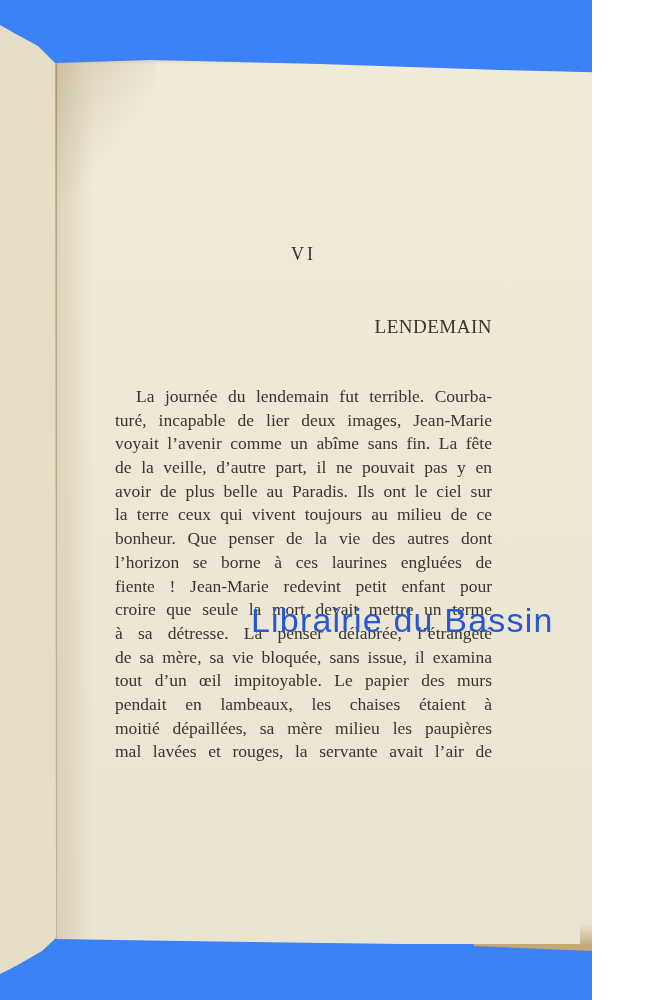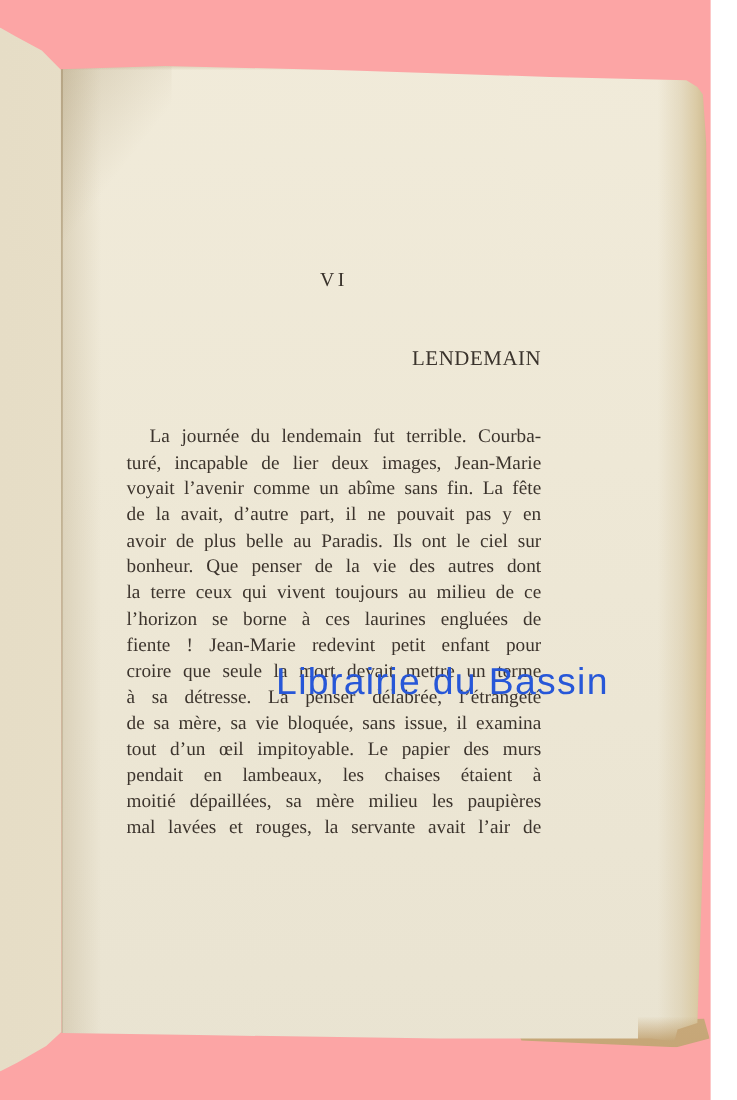--- a/index.html
+++ b/index.html
@@ -4,22 +4,22 @@
 <style>
   html, body { margin: 0; padding: 0; }
   body {
     width: 670px; height: 1000px;
     background: #ffffff;
     font-family: "Liberation Serif", serif;
     overflow: hidden;
   }
   .photo {
     position: relative;
-    width: 646px; height: 1000px;
-    background: #fca5a5;
+    width: 592px; height: 1000px;
+    background: #3b82f6;
     overflow: hidden;
   }
 
   
   .left-edge {
     position: absolute; inset: 0;
     clip-path: polygon(0 25px, 14px 33px, 38px 46px, 56px 64px,
                        56px 938px, 42px 951px, 16px 966px, 0 974px);
     background: linear-gradient(to right, #e6ddc6 0%, #eae2cc 55%, #e3d9bf 97%, #d6c9a8 100%);
     filter: drop-shadow(0 2px 2px rgba(80,70,55,0.45));
@@ -125,24 +125,24 @@
     <div class="top-edge-tint"></div>
 
     <div class="chapter-number">VI</div>
 
     <div class="chapter-title">LENDEMAIN</div>
 
     <div class="body-text">
         <div class="line">La journée du lendemain fut terrible. Courba-</div>
         <div class="line">turé, incapable de lier deux images, Jean-Marie</div>
         <div class="line">voyait l’avenir comme un abîme sans fin. La fête</div>
-        <div class="line">de la avait, d’autre part, il ne pouvait pas y en</div>
+        <div class="line">de la veille, d’autre part, il ne pouvait pas y en</div>
         <div class="line">avoir de plus belle au Paradis. Ils ont le ciel sur</div>
+        <div class="line">la terre ceux qui vivent toujours au milieu de ce</div>
         <div class="line">bonheur. Que penser de la vie des autres dont</div>
-        <div class="line">la terre ceux qui vivent toujours au milieu de ce</div>
         <div class="line">l’horizon se borne à ces laurines engluées de</div>
         <div class="line">fiente ! Jean-Marie redevint petit enfant pour</div>
         <div class="line">croire que seule la mort devait mettre un terme</div>
         <div class="line">à sa détresse. La penser délabrée, l’étrangeté</div>
         <div class="line">de sa mère, sa vie bloquée, sans issue, il examina</div>
         <div class="line">tout d’un œil impitoyable. Le papier des murs</div>
         <div class="line">pendait en lambeaux, les chaises étaient à</div>
         <div class="line">moitié dépaillées, sa mère milieu les paupières</div>
         <div class="line">mal lavées et rouges, la servante avait l’air de</div>
       </div>

